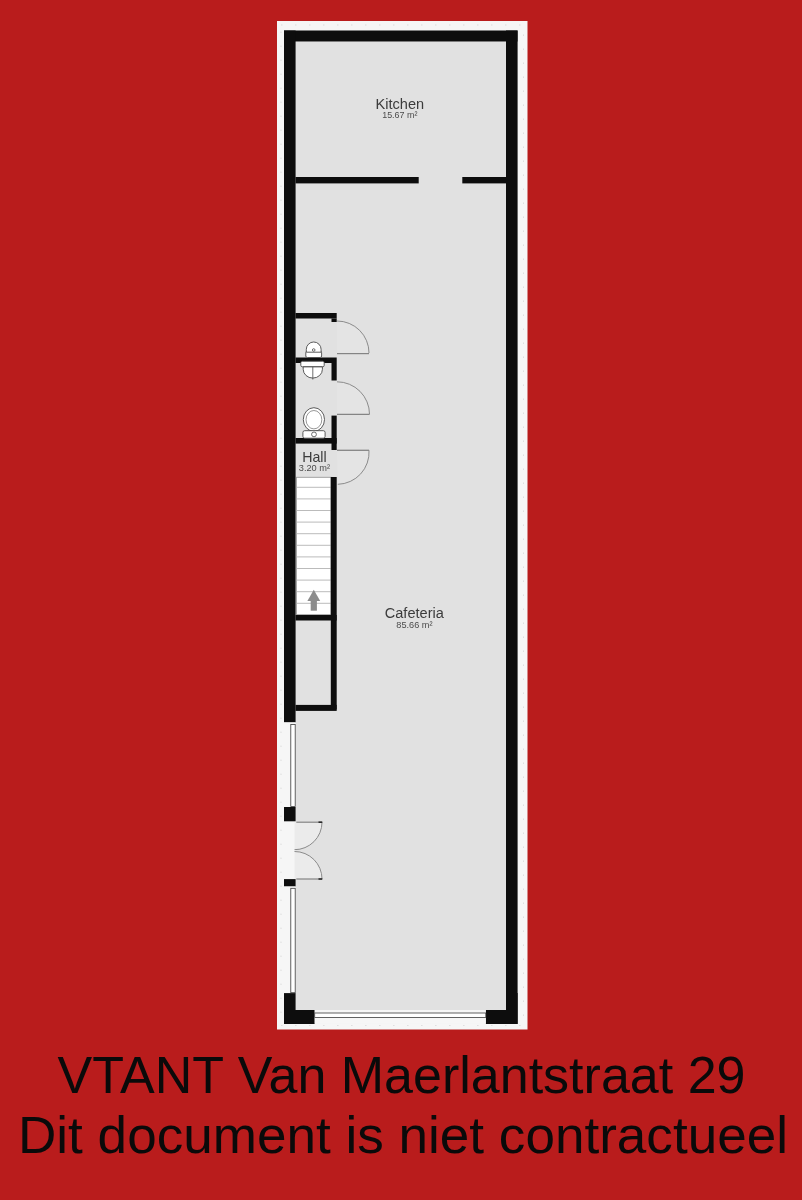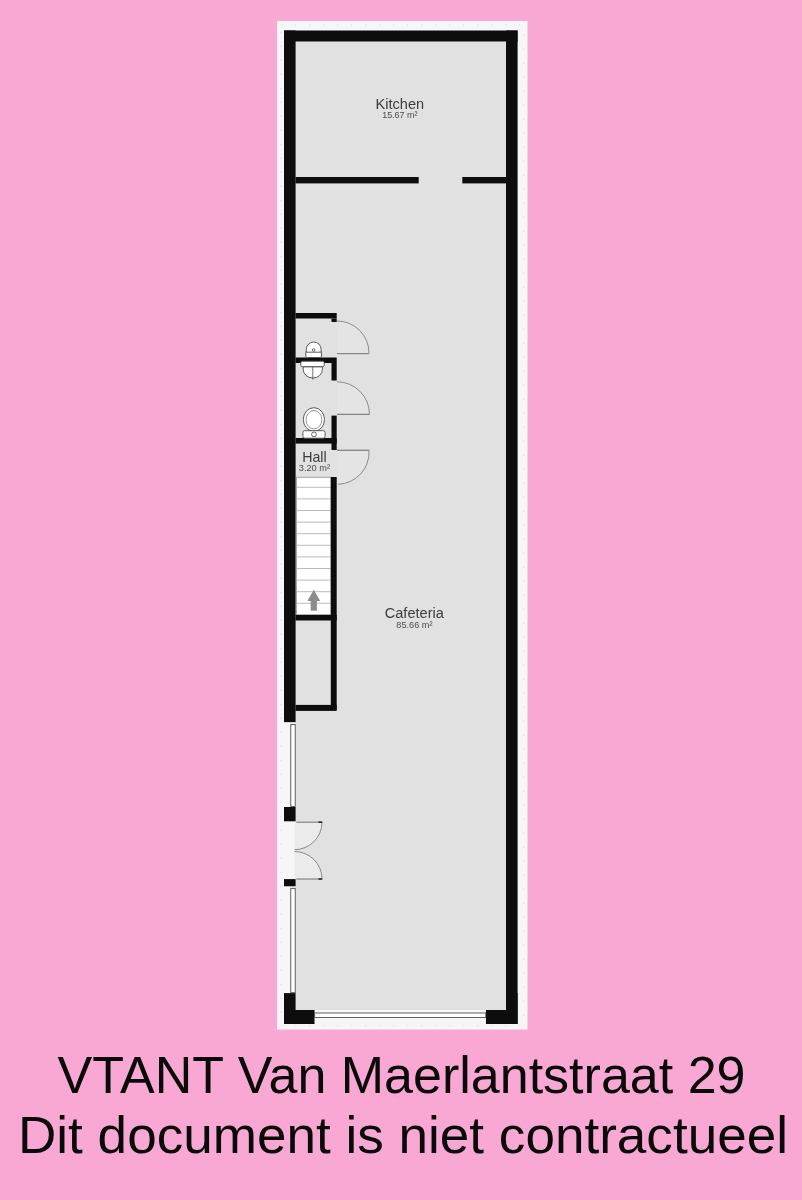--- a/index.html
+++ b/index.html
@@ -1,16 +1,16 @@
 <!DOCTYPE html>
 <html><head>
 <meta charset="utf-8">
 <style>
   html,body{margin:0;padding:0;background:#ffffff;}
-  .wrap{position:relative;width:802px;height:1200px;background:#f9a8d4;overflow:hidden;}
+  .wrap{position:relative;width:802px;height:1200px;background:#b91c1c;overflow:hidden;}
   svg{display:block;}
   text{font-family:"Liberation Sans", sans-serif;}
 </style>
 </head>
 <body>
 <div class="wrap">
 <svg width="802" height="1200" viewBox="0 0 802 1200" xmlns="http://www.w3.org/2000/svg">
 
   <g>
     <rect x="277" y="21" width="250.5" height="1008.5" fill="#f6f6f6"></rect>

